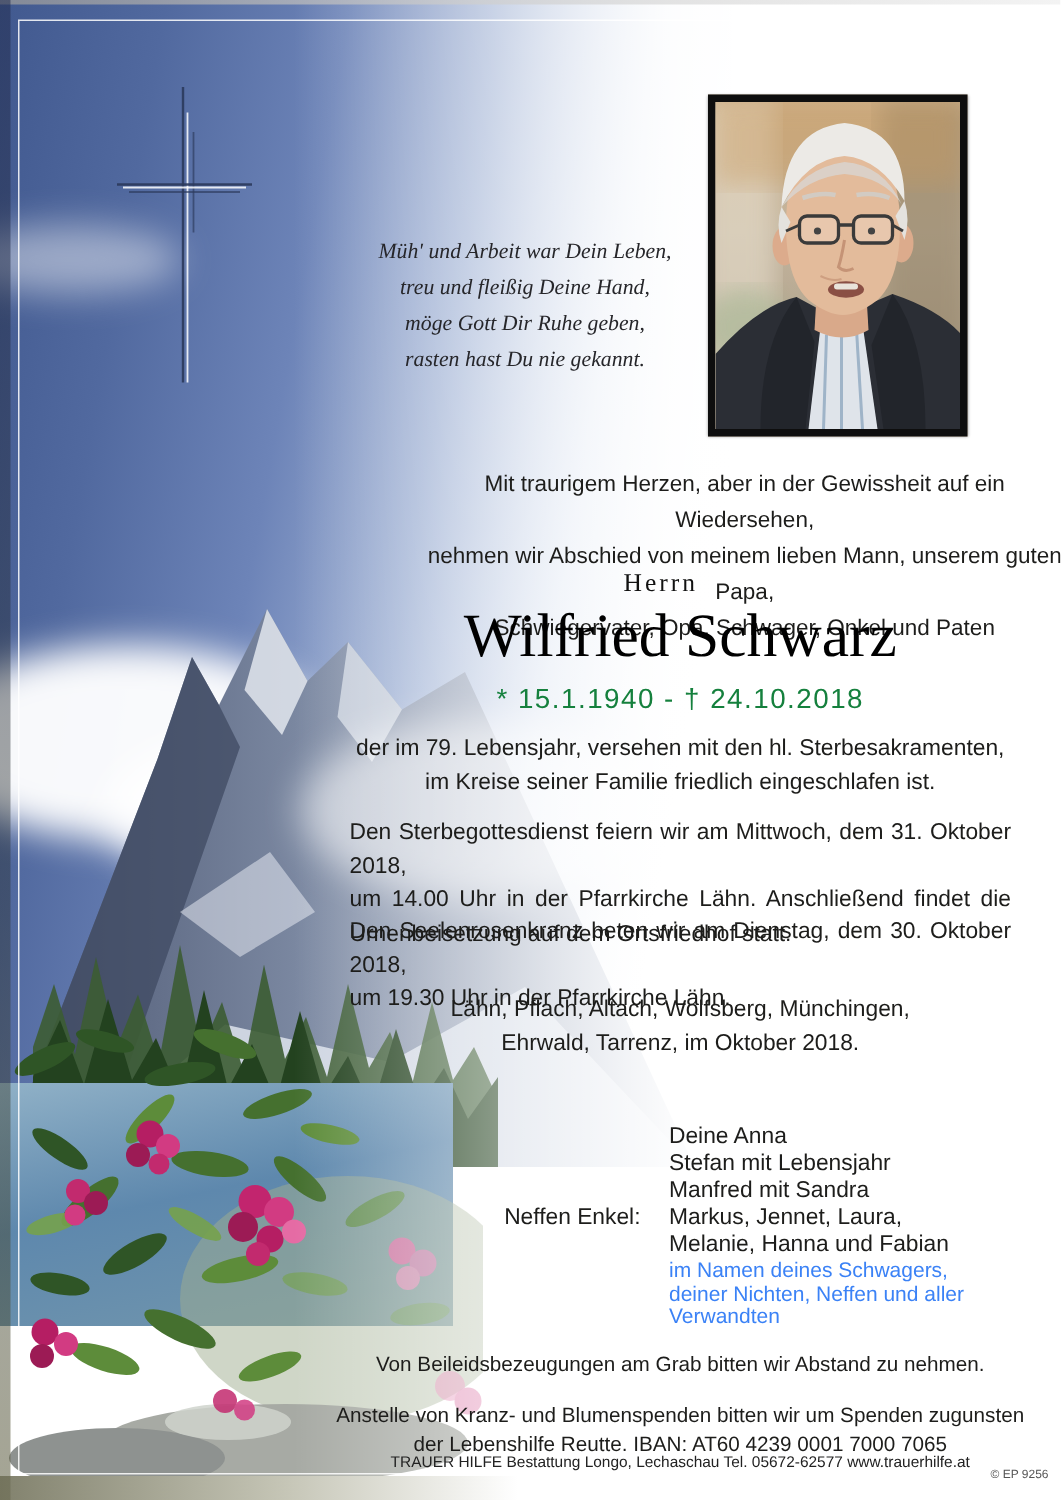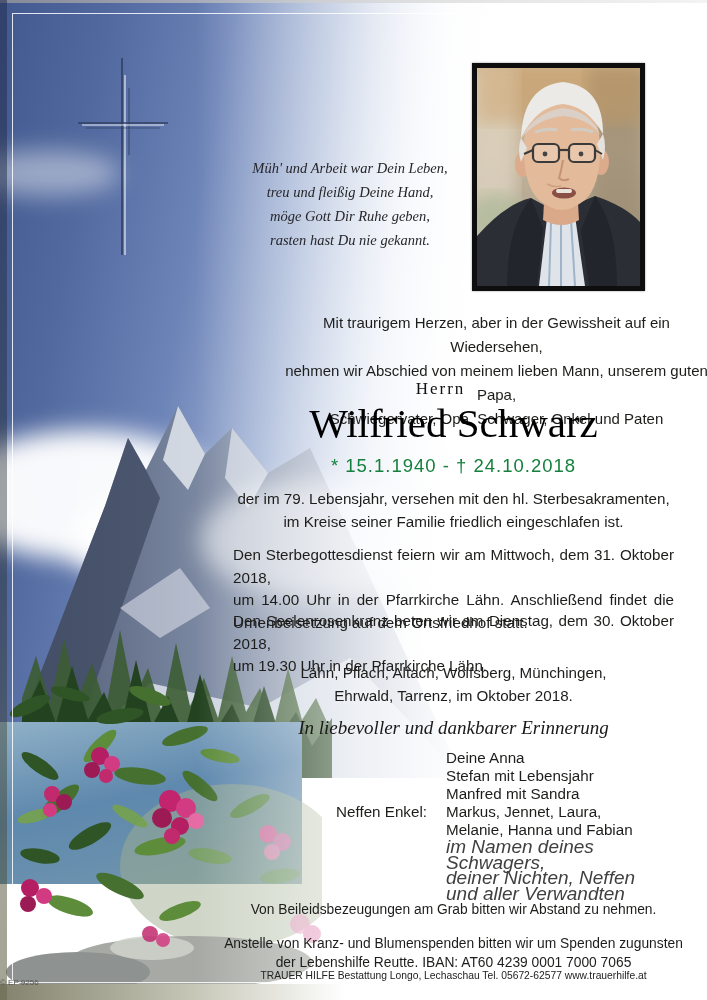--- a/index.html
+++ b/index.html
@@ -53,25 +53,25 @@
   .service{top:544px;}
   .rosary{top:610px;}
   .locations{left:233px;top:662px;width:441px;font-size:15.2px;line-height:22.5px;}
   .remembrance{left:233px;top:715px;width:441px;font-family:"Liberation Serif",serif;
                font-style:italic;font-size:19px;color:#1a1a1a;}
   .family{left:300px;top:749px;width:360px;font-size:15.2px;}
   .frow{display:flex;line-height:18px;margin-bottom:0;}
   .flabel{display:inline-block;width:127px;text-align:right;flex:0 0 127px;}
   .fvalue{margin-left:19px;}
   .frow.small{line-height:15.5px;}
-  .frow.small .fvalue{font-size:19px;color:#404040;font-style:italic;}
+  .frow.small .fvalue{font-size:14px;color:#3b82f6;}
   .condolence{left:183px;top:900px;width:541px;font-size:13.8px;}
   .donation{left:183px;top:934px;width:541px;font-size:13.8px;line-height:19px;}
   .funeral{left:183px;top:969px;width:541px;font-size:10.3px;color:#222;}
-  .printcode{left:0;top:977px;width:699px;text-align:left;font-size:8px;color:#555;}
+  .printcode{left:0;top:977px;width:699px;text-align:right;font-size:8px;color:#555;}
   b{font-weight:normal;}
 </style>
 </head>
 <body>
 
 <div class="card">
 
   <div class="scene">
     <div class="sky"></div>
     <div class="cloud c3"></div>
@@ -267,21 +267,20 @@
 um 14.00 Uhr in der Pfarrkirche Lähn. Anschließend findet die</div>
     <div>Urnenbeisetzung auf dem Ortsfriedhof statt.</div>
   </div>
 
   <div class="t para rosary">
     <div class="justified">Den Seelenrosenkranz beten wir am Dienstag, dem 30. Oktober 2018,</div>
     <div>um 19.30 Uhr in der Pfarrkirche Lähn.</div>
   </div>
 
   <div class="t locations center"><b>Lähn</b><span>, Pflach, Altach, Wolfsberg, Münchingen,</span><br><span>Ehrwald, Tarrenz, im Oktober 2018.</span></div>
-  <div class="t remembrance center">In liebevoller und dankbarer Erinnerung</div>
 
   <div class="t family">
       <div class="frow">
         <span class="flabel"></span>
         <span class="fvalue"><b>Deine Anna</b></span>
       </div>
       <div class="frow">
         <span class="flabel"></span>
         <span class="fvalue"><b>Stefan</b><span> mit </span><b>Lebensjahr</b></span>
       </div>

